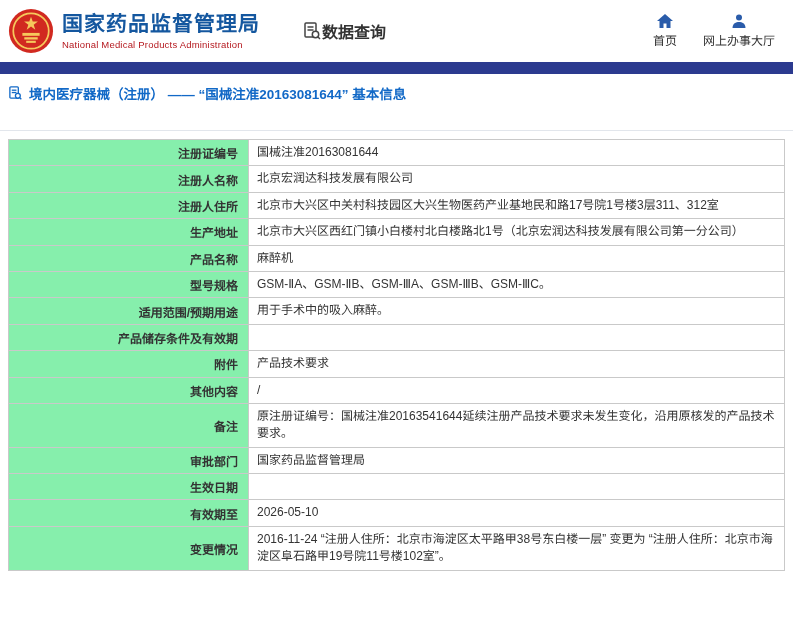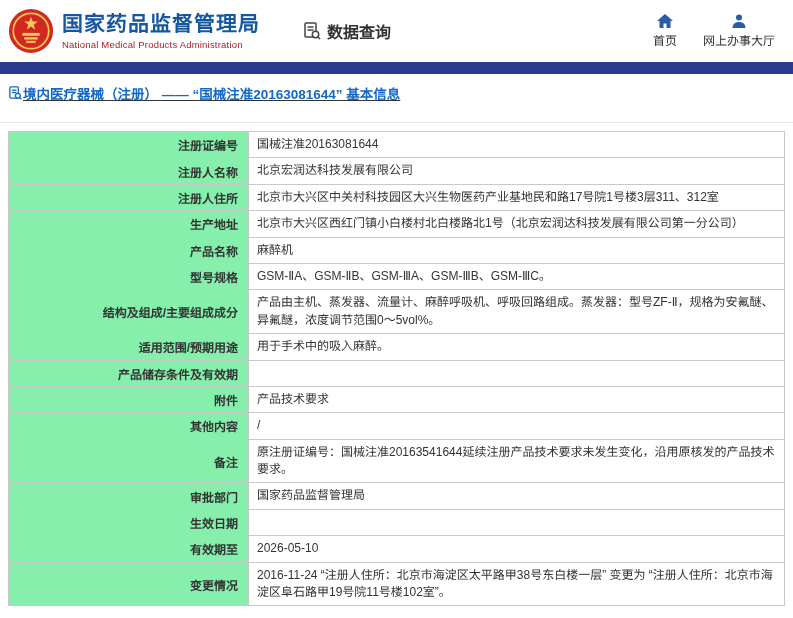--- a/index.html
+++ b/index.html
@@ -30,21 +30,20 @@
   }
   .brand-en {
     font-size: 9.5px;
     color: #b5191f;
     margin-top: 2px;
     letter-spacing: 0.2px;
   }
   .section-label {
     display: flex;
     align-items: center;
-    gap: 5px;
     margin-left: 42px;
     font-size: 16px;
     font-weight: bold;
     color: #333;
   }
   .top-nav {
     margin-left: auto;
     display: flex;
     gap: 26px;
     align-items: flex-end;
@@ -65,23 +64,23 @@
   .blue-bar {
     width: 100%;
     height: 12px;
     background: #2b3a8f;
   }
 
   
   .page-title-wrap {
     display: flex;
     align-items: center;
-    padding: 9px 10px 19px 8px;
+    gap: 6px;
+    padding: 9px 10px 27px 8px;
     border-bottom: 1px solid #e2e6ec;
-    text-decoration: underline;
   }
   .page-title {
     font-size: 13.5px;
     font-weight: bold;
     color: #1269c7;
   }
 
   
   .table-wrap { padding: 8px 8px 14px 8px; }
   table.info-table {
@@ -204,26 +203,20 @@
               <div>麻醉机</div>
             </td>
           </tr>
           <tr>
             <td class="label-cell">型号规格</td>
             <td class="value-cell">
               <div>GSM-ⅡA、GSM-ⅡB、GSM-ⅢA、GSM-ⅢB、GSM-ⅢC。</div>
             </td>
           </tr>
           <tr>
-            <td class="label-cell">结构及组成/主要组成成分</td>
-            <td class="value-cell">
-              <div>产品由主机、蒸发器、流量计、麻醉呼吸机、呼吸回路组成。蒸发器：型号ZF-Ⅱ，规格为安氟醚、异氟醚，浓度调节范围0～5vol%。</div>
-            </td>
-          </tr>
-          <tr>
             <td class="label-cell">适用范围/预期用途</td>
             <td class="value-cell">
               <div>用于手术中的吸入麻醉。</div>
             </td>
           </tr>
           <tr>
             <td class="label-cell">产品储存条件及有效期</td>
             <td class="value-cell">
               <div>&nbsp;</div>
             </td>

